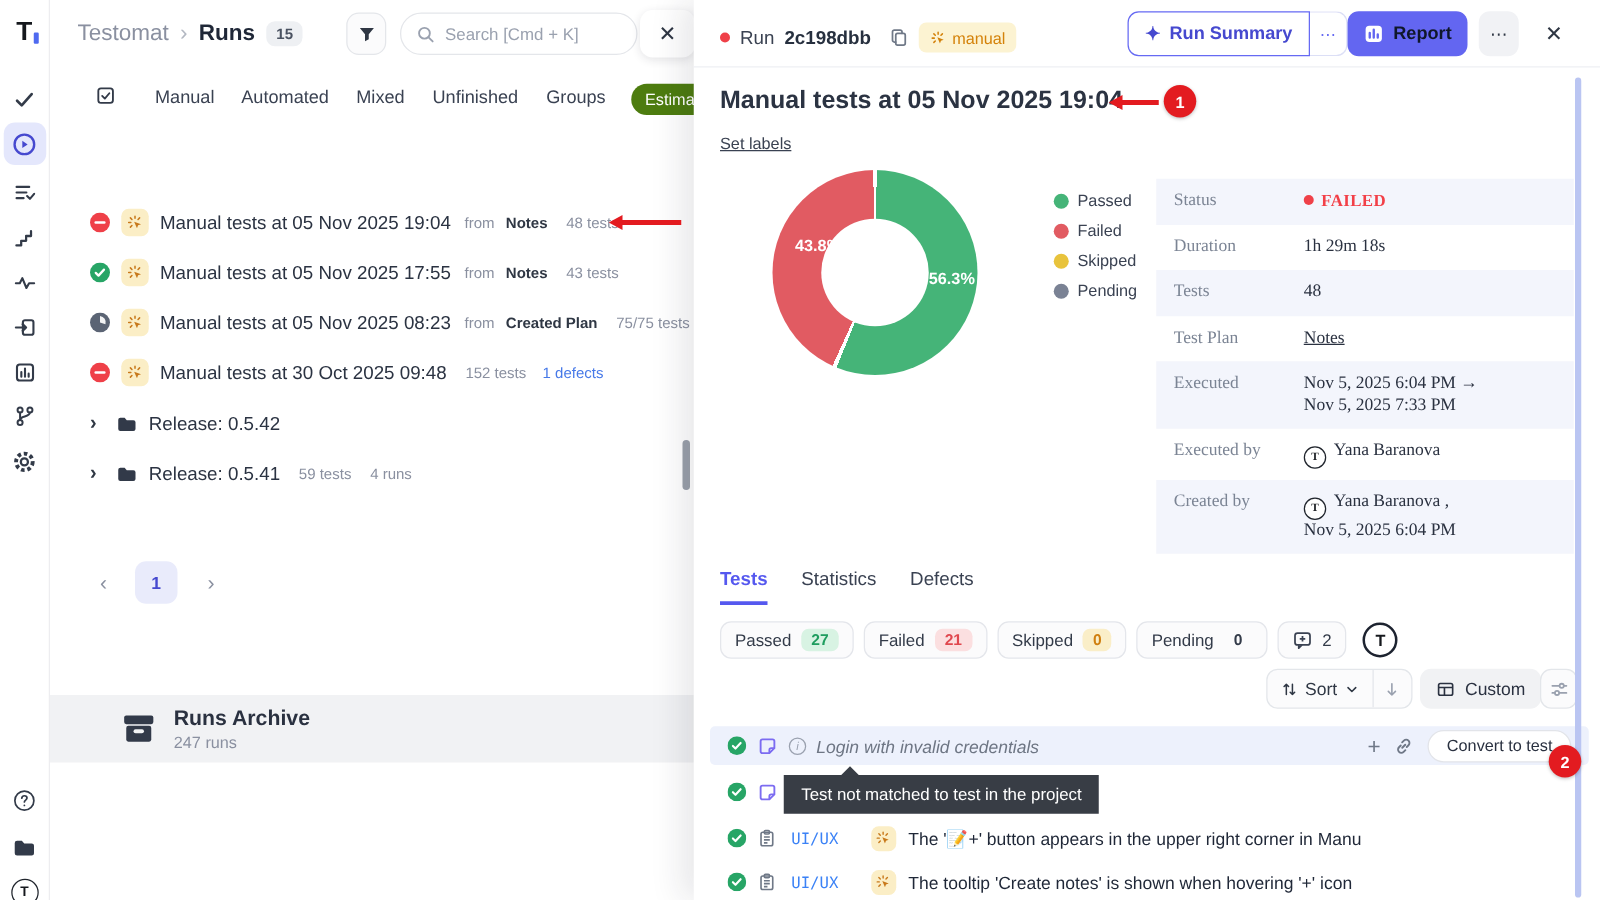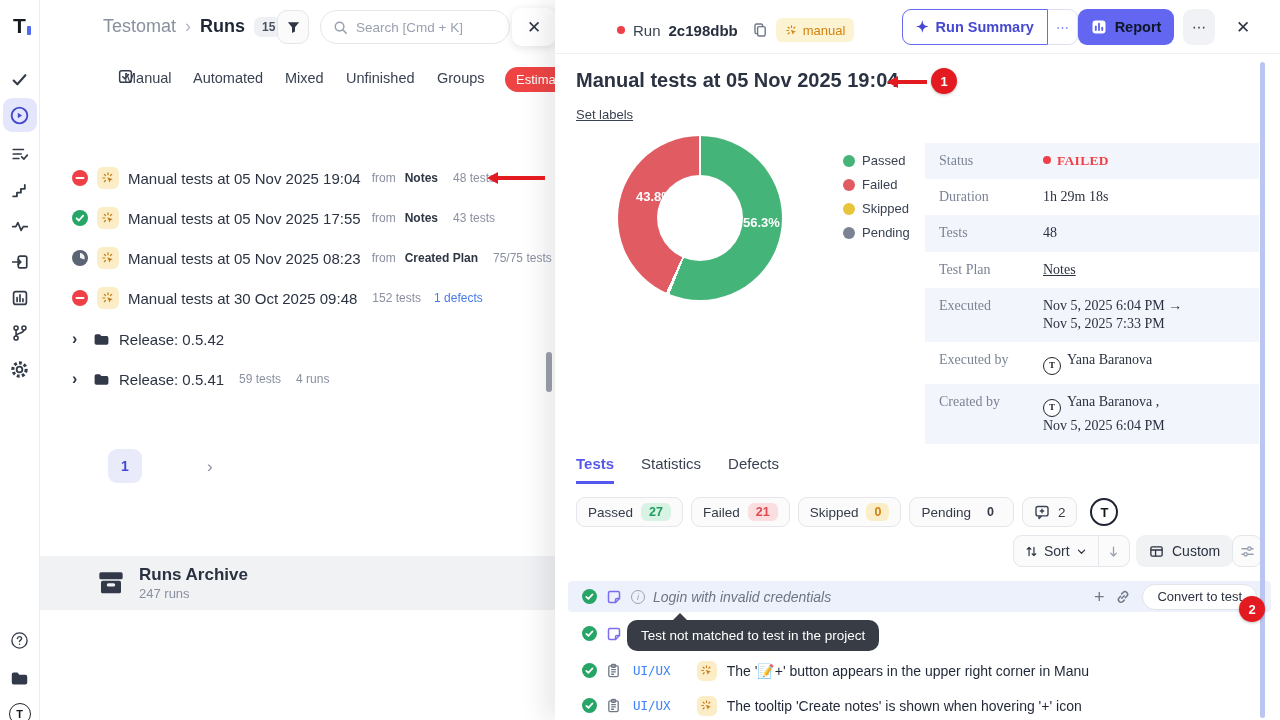--- a/index.html
+++ b/index.html
@@ -1,18 +1,18 @@
 <!DOCTYPE html>
 <html><head>
 <meta charset="utf-8">
 <style>
   * { margin:0; padding:0; box-sizing:border-box; }
   html,body { width:1280px; height:720px; overflow:hidden; background:#fff;
     font-family:"Liberation Sans", sans-serif; color:#2f3744; }
-  .abs { position:absolute;margin-left:41px; }
+  .abs { position:absolute; }
   svg { display:block; }
 
   
   .rail { position:absolute; left:0; top:0; width:40px; height:720px; background:#fff;
     border-right:1px solid #ededf0; z-index:20; }
   .rail-item { position:absolute; left:50%; transform:translateX(-50%); width:24px; height:24px;
     display:flex; align-items:center; justify-content:center; color:#333b49; }
   .rail-active { width:34px; height:34px; background:#e4e7fc; border-radius:9px; color:#4649cf; }
   .logo-t { font-weight:800; font-size:21px; color:#15181d; position:relative; line-height:1; }
   .logo-t i { position:absolute; right:-5px; top:1px; width:3.5px; height:9px; background:#4f6af0; border-radius:1px; font-style:normal; }
@@ -31,21 +31,21 @@
   .search-pill { position:absolute; left:280px; top:10px; width:190px; height:34px; border:1px solid #e4e6ea;
     border-radius:17px; background:#fff; display:flex; align-items:center; gap:8px; padding:0 12px; }
   .search-pill input { border:none; outline:none; font-size:13.5px; width:130px; color:#2f3744;
     font-family:"Liberation Sans", sans-serif; background:transparent; }
   .search-pill input::placeholder { color:#9aa1af; }
   .btn-close-lp { position:absolute; left:472px; top:8px; width:44px; height:38px; background:#fff; border-radius:10px;
     box-shadow:0 2px 8px rgba(30,35,50,.12); display:flex; align-items:center; justify-content:center;
     font-size:17px; color:#2f3744; }
   .tabs-row { position:absolute; left:0; top:62px; width:515px; height:36px; }
   .tab-lbl { position:absolute; top:8px; font-size:14.5px; color:#3a4252; }
-  .badge-pink { position:absolute; left:465px; top:5px; width:75px; height:25px; background:#ef4444; color:#fff;
+  .badge-pink { position:absolute; left:465px; top:5px; width:75px; height:25px; background:#4d7c0f; color:#fff;
     border-radius:13px; font-size:13px; display:flex; align-items:center; padding:0 11px; overflow:hidden; }
 
   .run-row { position:absolute; left:32px; width:480px; height:40px; display:flex; align-items:center; gap:9px; }
   .run-title { font-size:15px; color:#2b3342; white-space:nowrap; }
   .from-lbl { font-size:12px; color:#8a90a0; margin-left:2px; }
   .from-val { font-size:12px; font-weight:700; color:#2f3744; }
   .run-meta { font-size:12px; color:#8a90a0; margin-left:6px; white-space:nowrap; }
   .defects-link { font-size:12px; color:#4779e8; margin-left:4px; }
   .yellow-ic { width:22px; height:22px; border-radius:6px; background:#fbeec6; display:flex;
     align-items:center; justify-content:center; flex:none; }
@@ -137,21 +137,21 @@
   .t-row { position:absolute; left:13px; width:703px; height:31px; display:flex; align-items:center; }
   .t-row.sel { background:#edf1fc; border-radius:4px; }
   .t-title-note { font-style:italic; font-size:14px; color:#6e7684; margin-left:8px; }
   .t-tag { font-family:"DejaVu Sans Mono", monospace; font-size:12.5px; color:#3b82f6; margin-left:12px; }
   .t-title { font-size:14px; color:#1f2737; margin-left:10px; white-space:nowrap; }
   .t-actions { position:absolute; right:14px; display:flex; align-items:center; gap:11px; }
   .ic-plus { font-size:18px; color:#6f7887; line-height:1; }
   .btn-convert { height:26px; border:1px solid #e2e4e9; border-radius:13px; background:#fff; padding:0 14px;
     font-size:13px; color:#2a3140; display:flex; align-items:center; }
   .tooltip { position:absolute; left:72px; top:620px; background:#383d45; color:#fff; font-size:13.5px;
-    border-radius:10px; padding:8px 14px; z-index:6; white-space:nowrap; }
+    border-radius:0; padding:8px 14px; z-index:6; white-space:nowrap; }
   .tooltip::before { content:""; position:absolute; top:-7px; left:45px; border-left:8px solid transparent;
     border-right:8px solid transparent; border-bottom:8px solid #383d45; }
   .rp-scroll { position:absolute; left:705px; top:62px; width:5px; height:656px; background:#bac5f2; border-radius:3px; }
 
   
   .ann-arrow { position:absolute; height:3.5px; background:#e31b20; z-index:30; }
   .ann-arrow::before { content:""; position:absolute; left:-10px; top:-4.5px; border-top:6px solid transparent;
     border-bottom:6px solid transparent; border-right:11px solid #e31b20; }
   .ann-circle { position:absolute; width:26px; height:26px; border-radius:50%; background:#e31b20; color:#fff;
     font-size:13px; font-weight:700; display:flex; align-items:center; justify-content:center; z-index:30;

